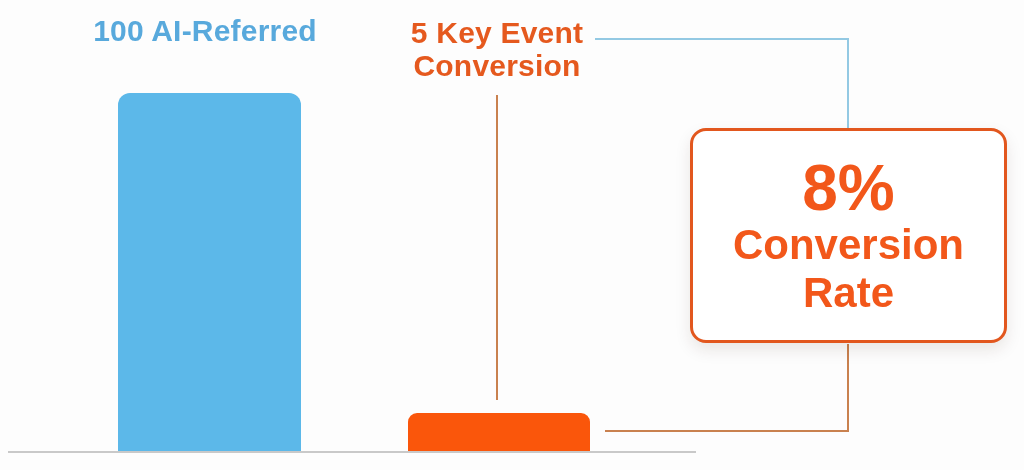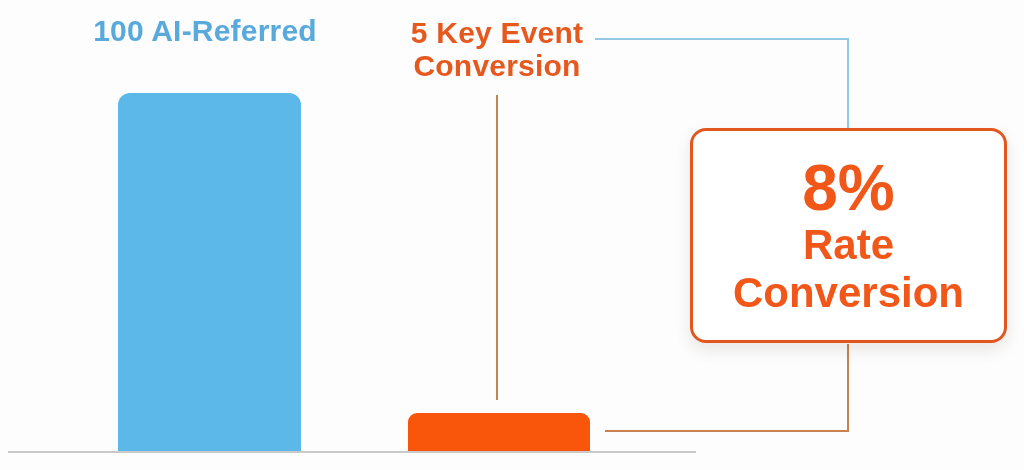--- a/index.html
+++ b/index.html
@@ -146,17 +146,17 @@
 
   <div class="bar bar-sessions" style="height: 360px; background: rgb(92, 184, 233);"></div>
   <div class="bar bar-conversions" style="height: 40px; background: rgb(250, 86, 11);"></div>
 
   <div class="baseline"></div>
 
   <div class="connector-orange"></div>
 
   <div class="callout">
     <div class="callout-value">8%</div>
+    <div class="callout-line">Conversion</div>
     <div class="callout-line">Rate</div>
-    <div class="callout-line">Conversion</div>
   </div>
 
 </div>
 
 </body></html>

